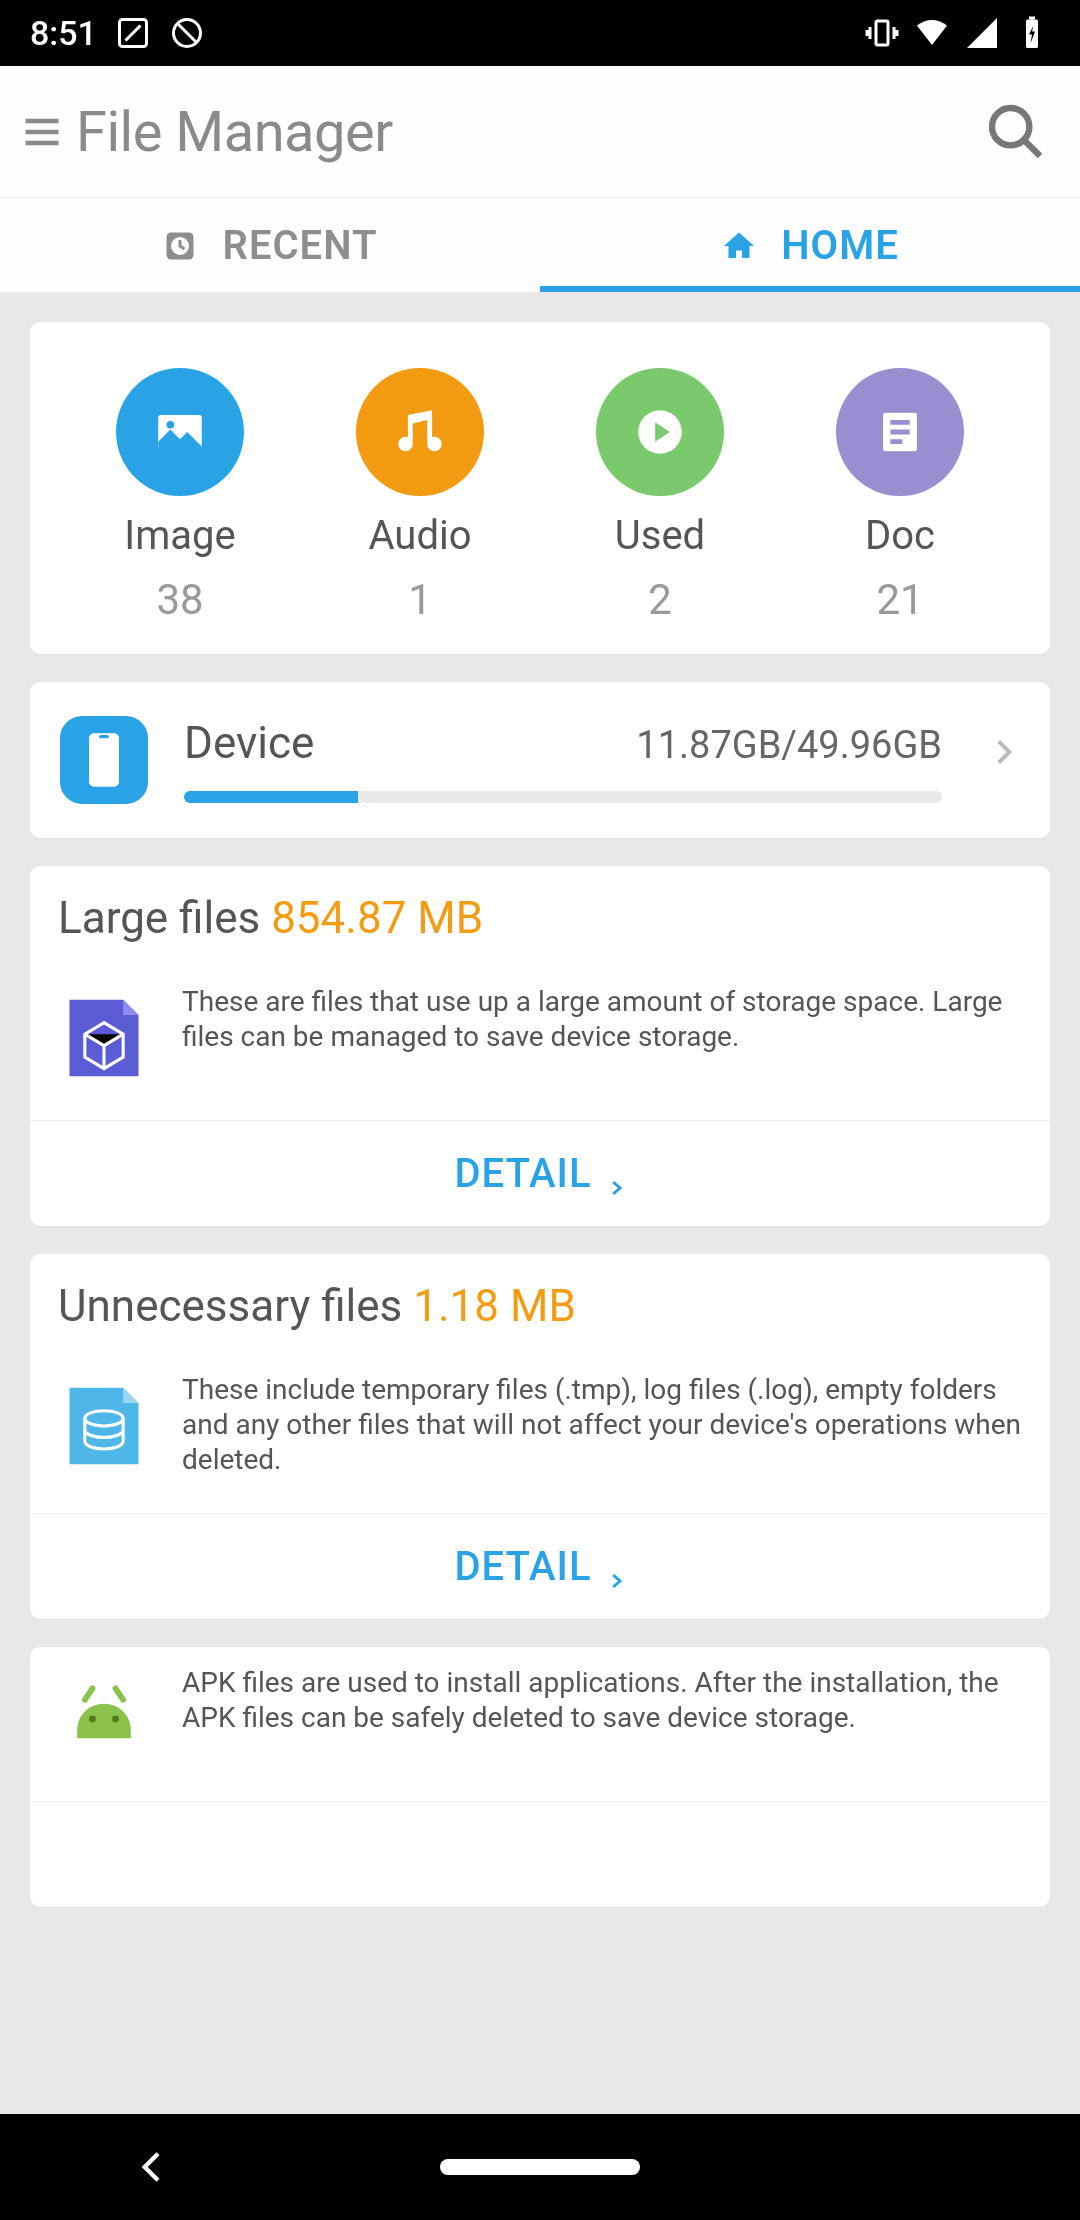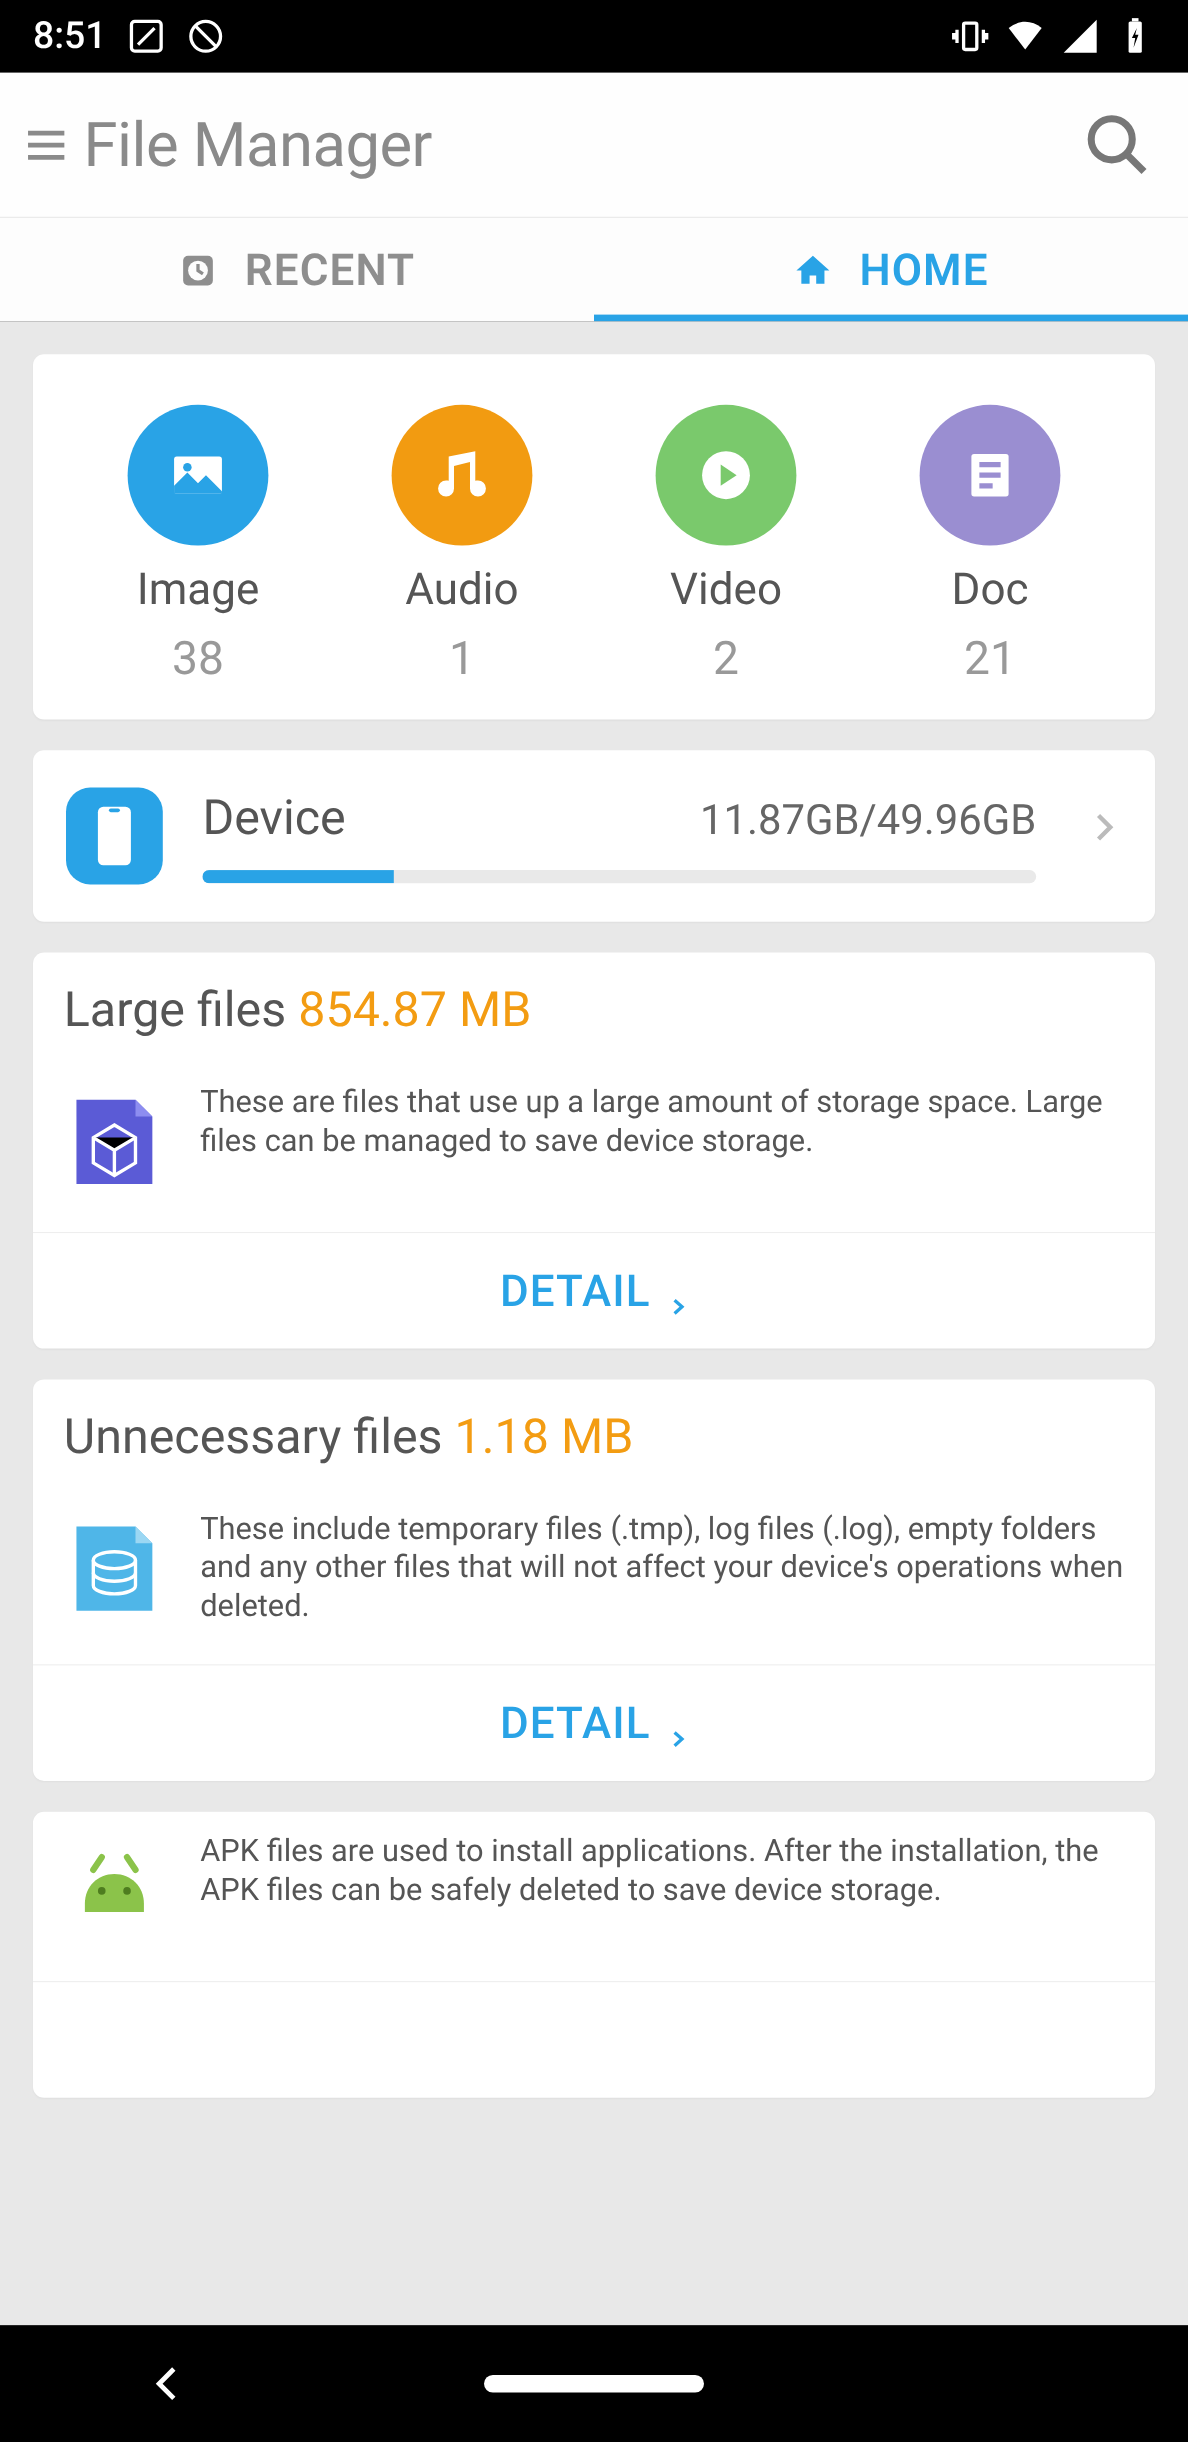--- a/index.html
+++ b/index.html
@@ -174,21 +174,21 @@
         <span class="cat-label">Audio</span>
         <span class="cat-count">1</span>
       </div>
       <div class="cat">
         <div class="cat-circle" style="background:#7ac96c">
           <svg viewBox="0 0 24 24" fill="#fff">
               <circle cx="12" cy="12" r="9"></circle>
               <path d="M10 8l6 4-6 4Z" fill="#7ac96c"></path>
             </svg>
         </div>
-        <span class="cat-label">Video</span>
+        <span class="cat-label">Used</span>
         <span class="cat-count">2</span>
       </div>
       <div class="cat">
         <div class="cat-circle" style="background:#9a8ed1">
           <svg viewBox="0 0 24 24" fill="#fff">
               <rect x="5" y="4" width="14" height="16" rx="1"></rect>
               <path d="M8 8h8M8 12h8M8 16h5" stroke="#9a8ed1" stroke-width="2"></path>
             </svg>
         </div>
         <span class="cat-label">Doc</span>

